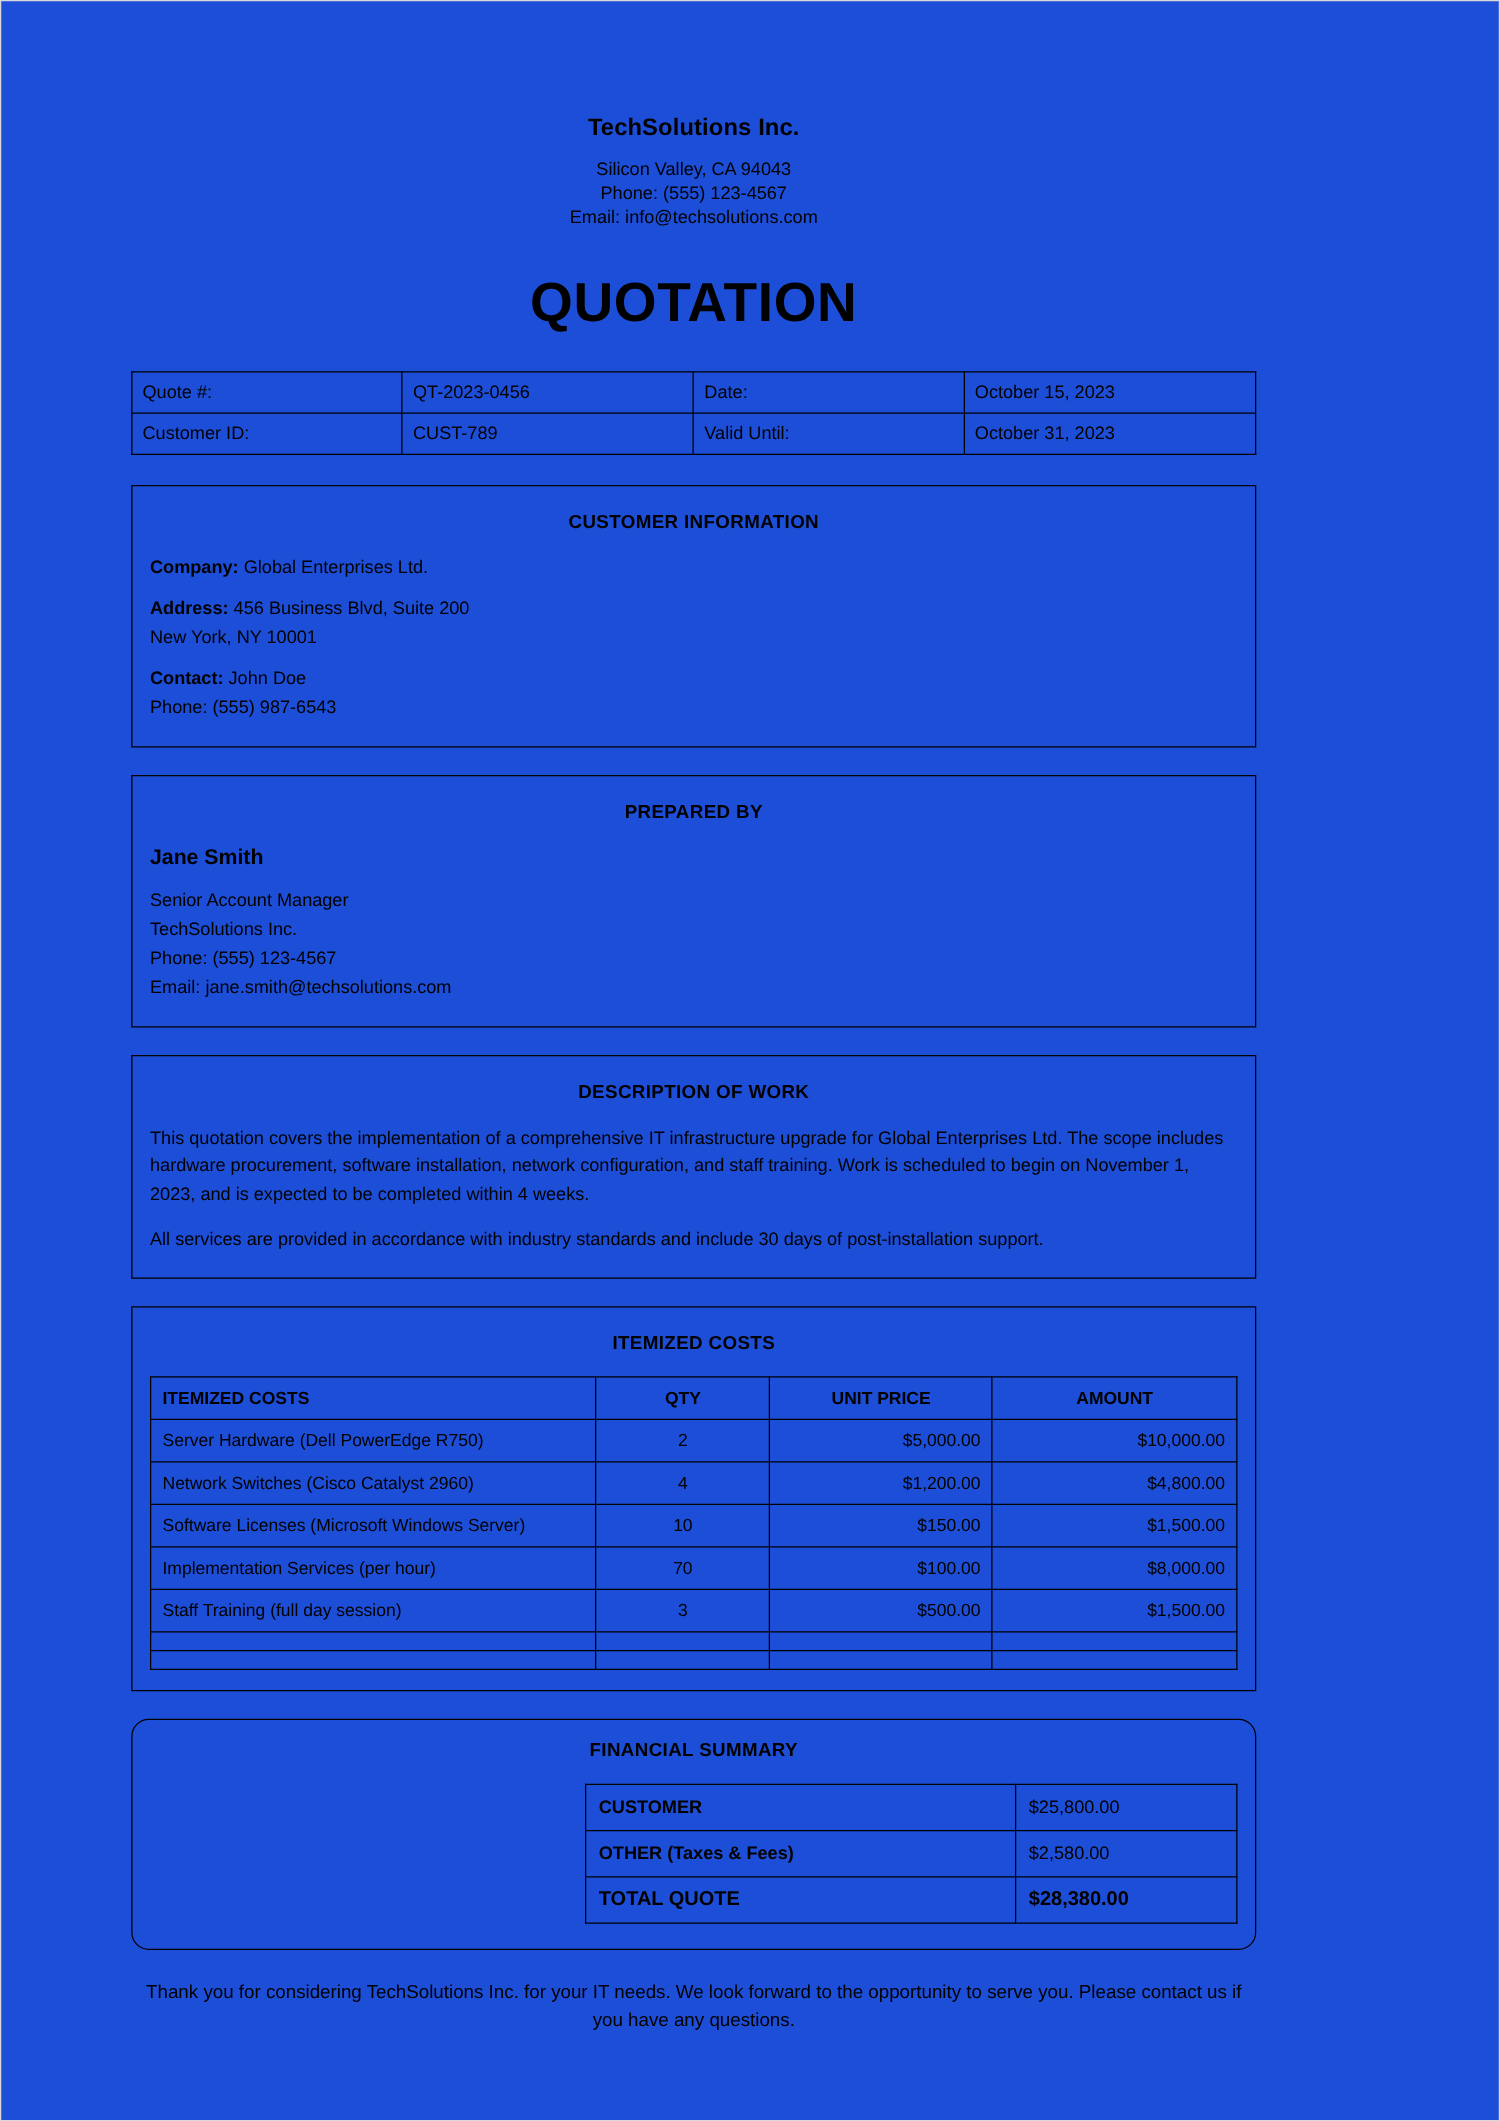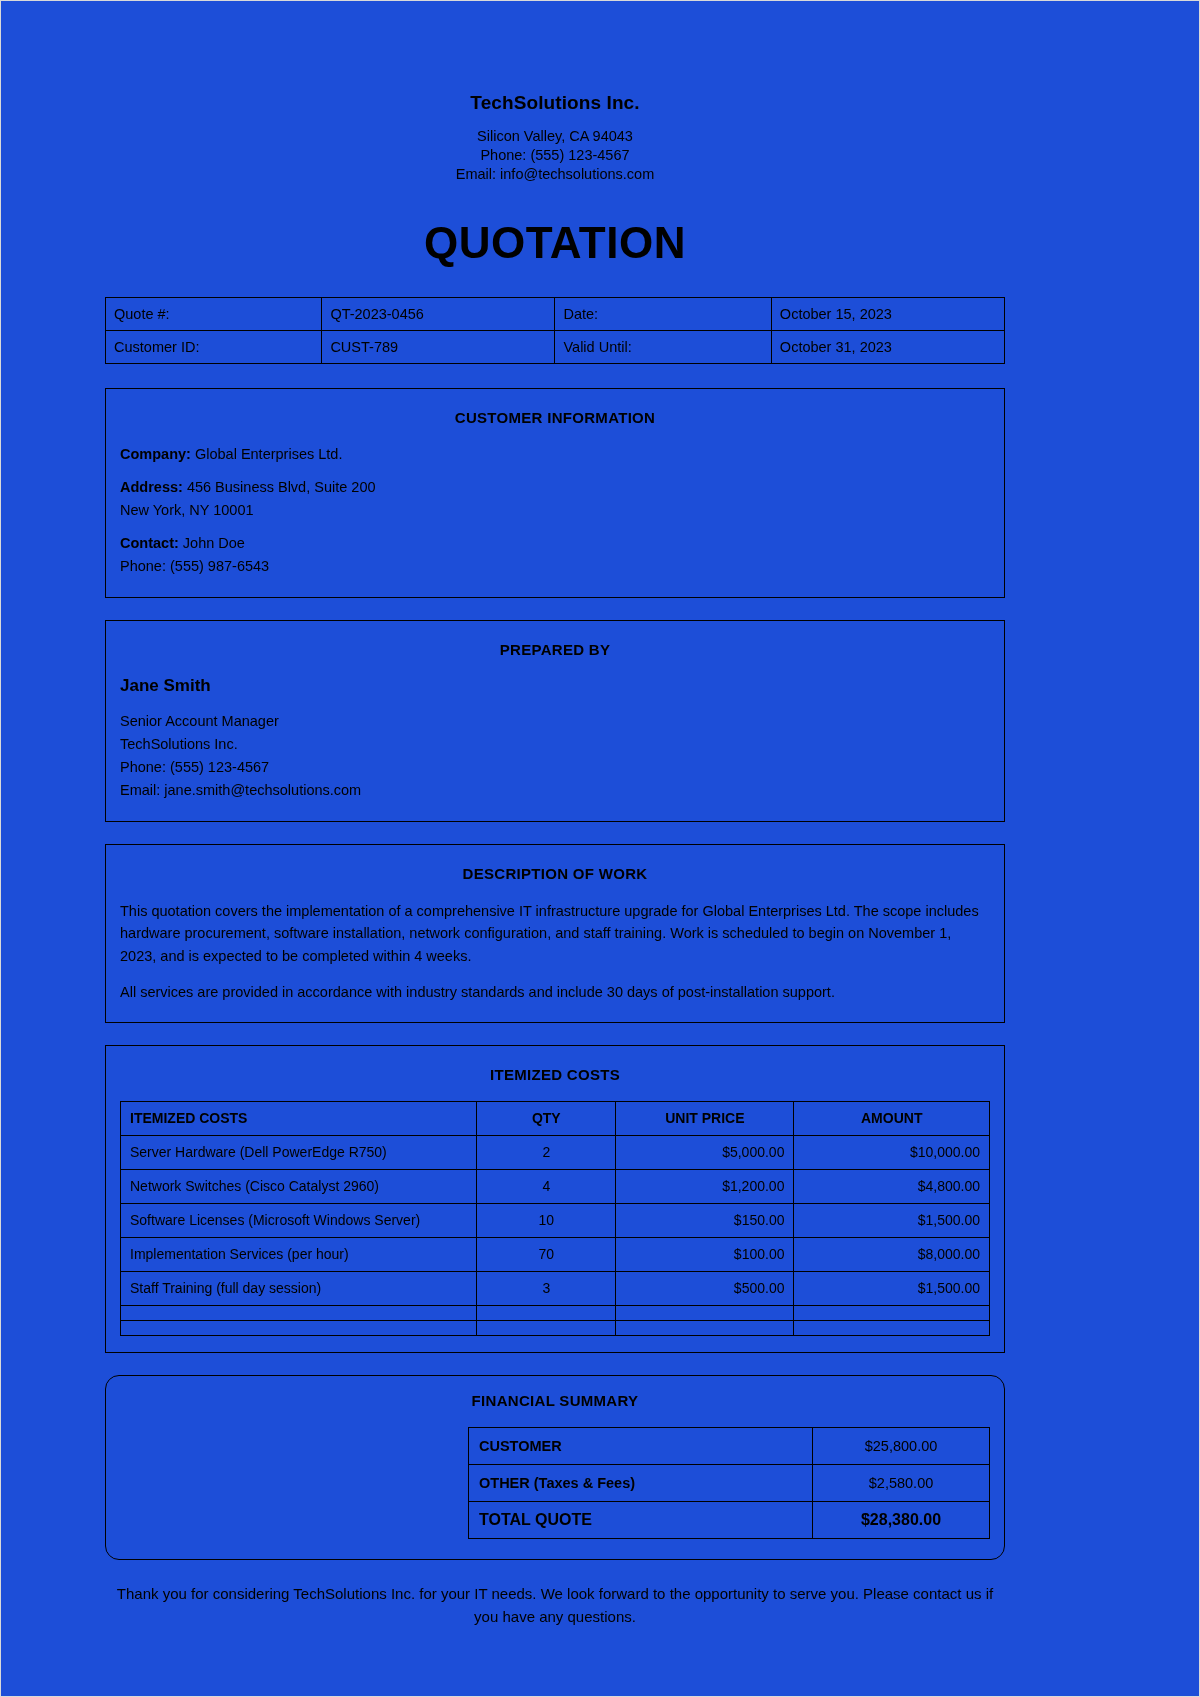--- a/index.html
+++ b/index.html
@@ -162,21 +162,21 @@
     table-layout: fixed;
   }
   table.fin td {
     border: 1.6px solid #000;
     font-size: 14.5px;
     padding: 9px 10px;
     line-height: 18px;
     vertical-align: middle;
   }
   table.fin td.flabel { font-weight: bold; width: 62%; }
-  table.fin td.fvalue { text-align: center; }
+  table.fin td.fvalue { text-align: left; }
   table.fin tr.total td { font-size: 16px; font-weight: bold; }
 
   
   .footer {
     text-align: center;
     font-size: 15px;
     line-height: 23px;
     padding: 0 10px;
   }
 </style>

